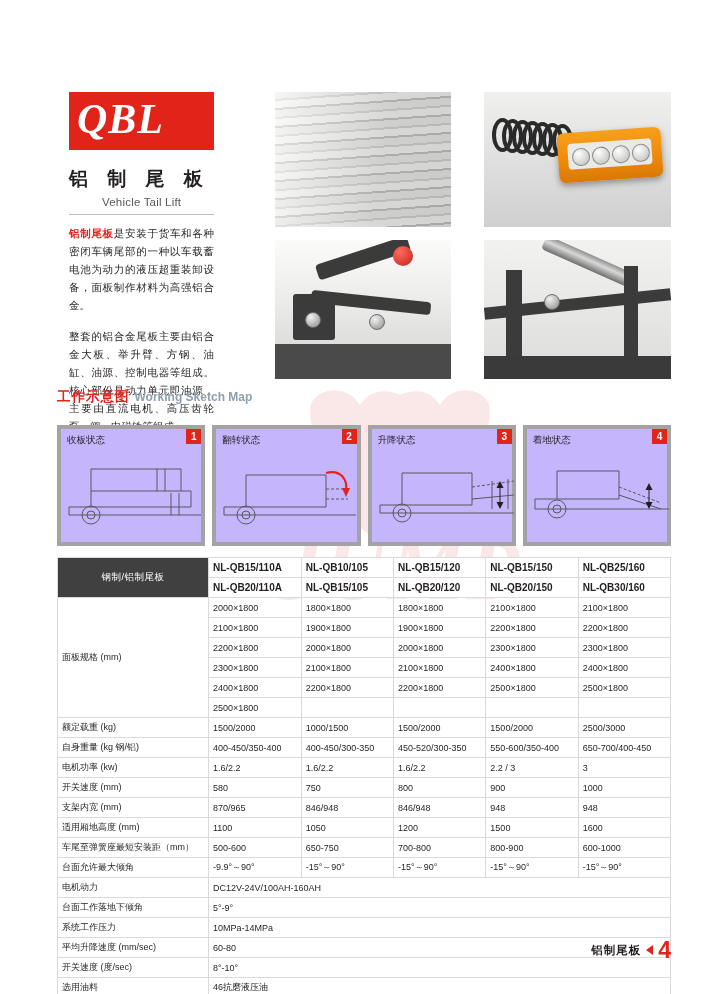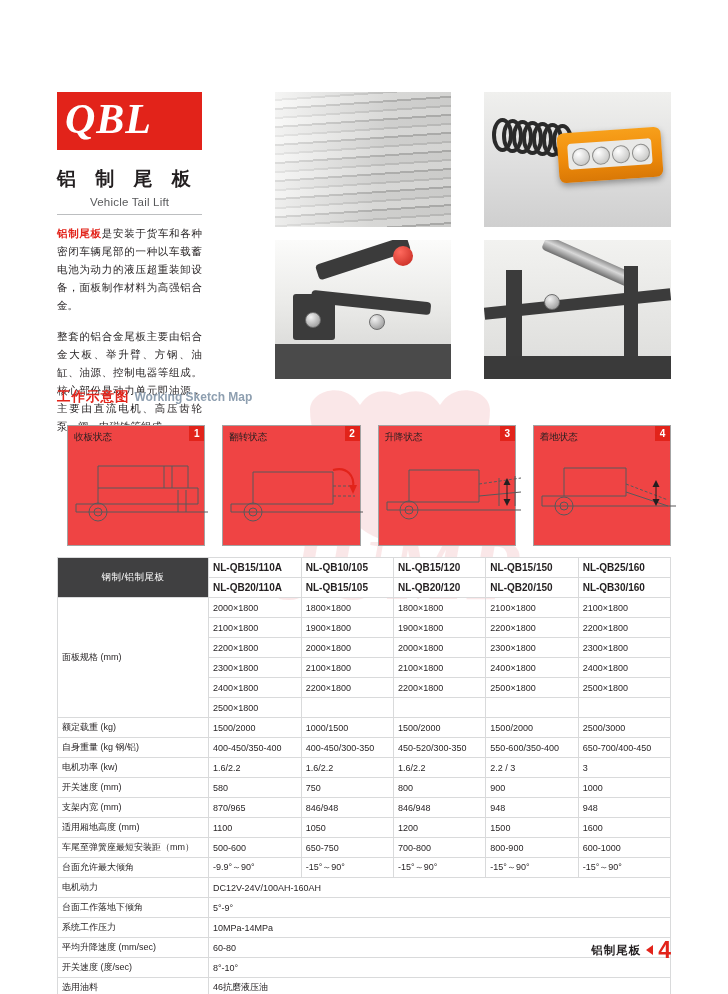--- a/index.html
+++ b/index.html
@@ -47,21 +47,21 @@
   
   .top {
     position: absolute;
     left: 57px;
     top: 92px;
     width: 614px;
     height: 290px;
   }
   .logo-block {
     position: absolute;
-    left: 0;
+    left: 12px;
     top: 0;
     width: 145px;
   }
   .logo-red {
     background: #e2231a;
     width: 145px;
     height: 58px;
     position: relative;
   }
   .logo-red .qbl {
@@ -227,24 +227,23 @@
     position: absolute;
     left: 57px;
     top: 425px;
     width: 614px;
     height: 121px;
     display: flex;
     gap: 7px;
   }
   .sk {
     flex: 1;
-    border: 1px solid #a3a3a3;
-    position: relative;
-    background: #ef4444;
-    margin-left: 10px;
+    border: 4px solid #a3a3a3;
+    position: relative;
+    background: #c4b5fd;
   }
   .sk-label {
     position: absolute;
     left: 6px; top: 5px;
     font-size: 9.5px;
     color: #231f20;
   }
   .sk-num {
     position: absolute;
     right: 0; top: 0;

